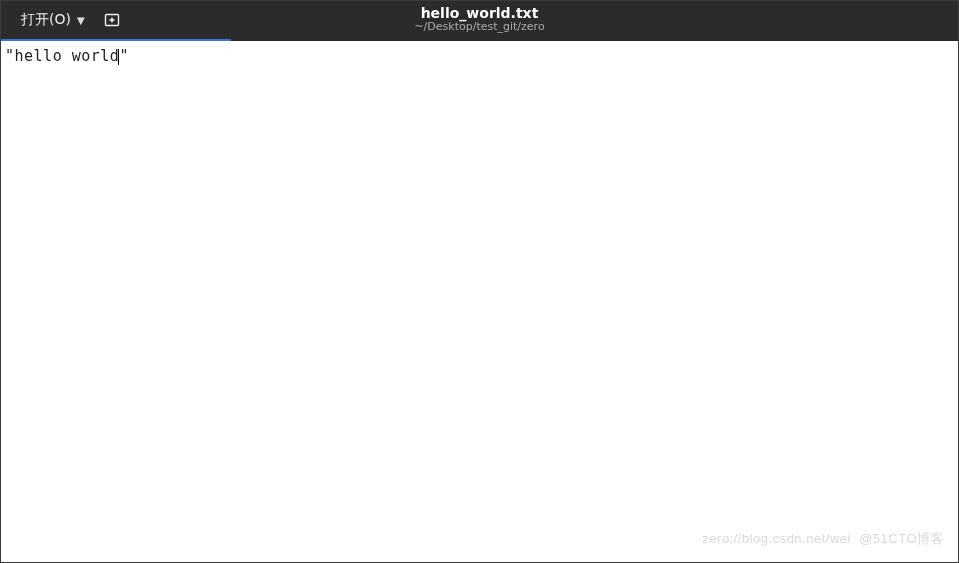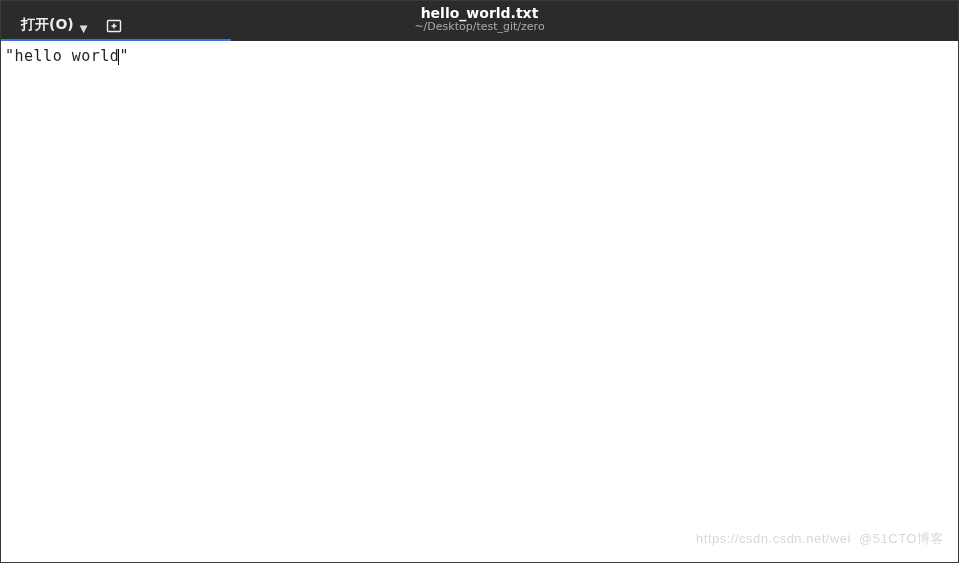--- a/index.html
+++ b/index.html
@@ -25,27 +25,27 @@
     position: absolute;
     left: 50%; top: 50%;
     transform: translate(-50%, -50%);
     display: flex; flex-direction: column; align-items: center;
     line-height: 1.1;
   }
   .titlebar .center .file-title { font-weight: 700; font-size: 14px; color: #fff; }
   .titlebar .center .file-path  { font-size: 11px; color: #aaa; }
 
   .hbtn {
-    display: flex; align-items: flex-end; justify-content: center;
+    display: flex; align-items: center; justify-content: center;
     height: 28px; min-width: 30px;
     border-radius: 4px;
     color: #eee;
     padding: 0 6px;
     cursor: pointer;
-    font-weight: 700;
+    font-weight: 400;
   }
 
   .open-btn { gap: 4px; font-size: 14px; padding: 0 8px; }
   .open-btn .caret { font-size: 10px; opacity: .9; margin-left: 2px; }
 
   .icon-svg { display: block; }
 
   .spacer { flex: 1; }
 
   .save-btn { font-size: 14px; padding: 0 10px; }
@@ -122,16 +122,16 @@
 
     <div class="spacer"></div>
 
   </div>
 
   <div class="tabstrip">
     <div class="active-tab-indicator"></div>
   </div>
 
   <div class="editor"><span>"hello world</span><span class="caret"></span><span>"</span>
-    <div class="watermark">https://csdn.csdn.net/wei  @51CTO博客</div>
+    <div class="watermark">zero://blog.csdn.net/wei  @51CTO博客</div>
   </div>
 
 </div>
 
 </body></html>

